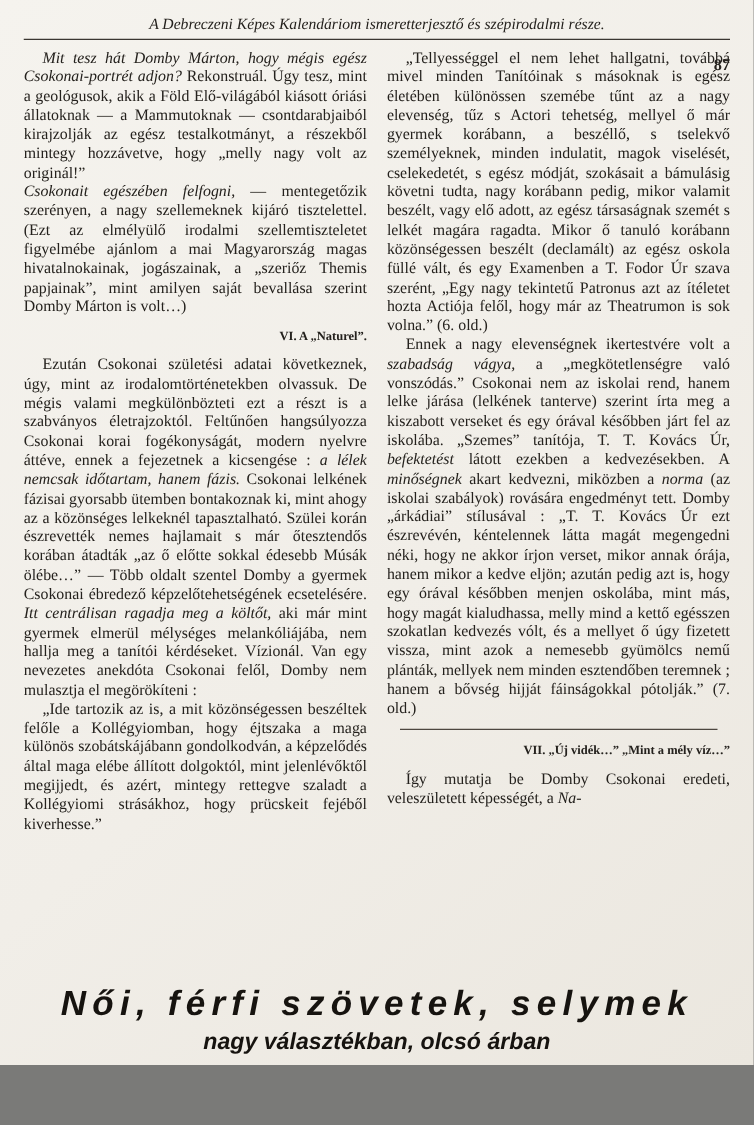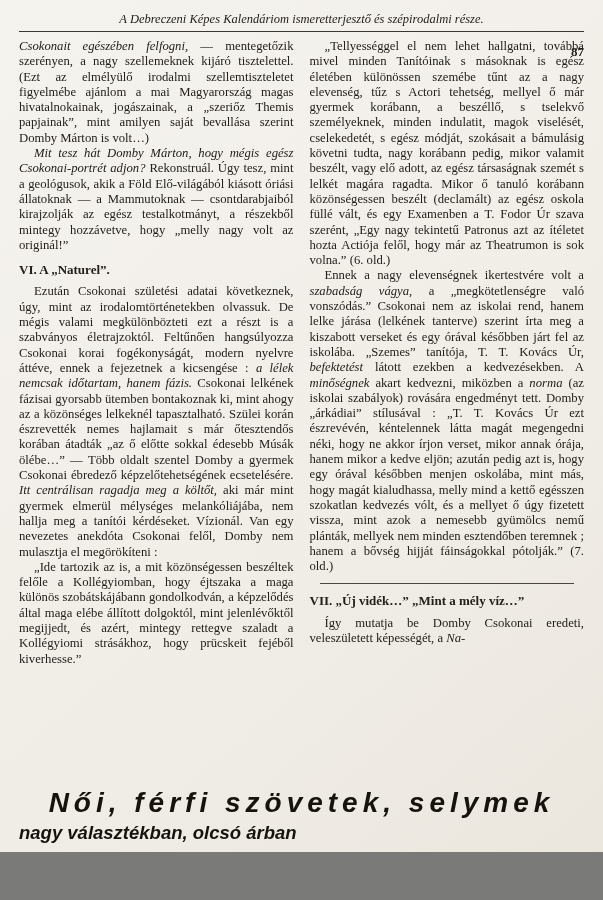--- a/index.html
+++ b/index.html
@@ -10,44 +10,44 @@
     padding:10px 19px 8px;display:flex;flex-direction:column;
     font-family:"Liberation Serif",serif;color:#24211d;overflow:hidden;
   }
   .header{position:relative;flex:0 0 auto;text-align:center;font-style:italic;
     font-size:12.5px;padding:2px 26px 4px;border-bottom:1.5px solid #3a3631;}
   .header .page-num{position:absolute;right:0;top:2px;font-style:normal;font-weight:bold;font-size:13px;margin-top:32px;}
   .columns{flex:1 1 auto;display:flex;gap:16px;padding-top:7px;overflow:hidden;}
   .col{flex:1;min-width:0;text-align:justify;font-size:12.7px;line-height:15.3px;}
   .para{margin:0;}
   .indent{text-indent:15px;}
-  .heading{text-align:left;font-size:13px;font-weight:700;margin:9px 0 7px;font-style:normal;}
+  .heading{text-align:right;font-size:10px;font-weight:700;margin:9px 0 7px;font-style:normal;}
   .rule{border-top:1px solid #4c463f;margin:9px 10px 1px;}
   i{font-style:italic;}
   .footer-ad{flex:0 0 auto;padding-top:9px;font-family:"Liberation Sans",sans-serif;
     font-weight:700;color:#16130f;font-style:italic;}
   .ad-line1{font-size:28px;letter-spacing:5px;text-align:center;white-space:nowrap;}
-  .ad-line2{display:flex;justify-content:space-between;align-items:baseline;margin-top:3px;}
+  .ad-line2{display:flex;justify-content:center;align-items:baseline;margin-top:3px;}
   .ad-line2 .part{font-size:18.5px;white-space:nowrap;}
   .ad-line2 .brand{font-size:26px;white-space:nowrap;padding:0 6px;}
 </style>
 </head>
 <body>
 
 <div class="page">
 
   <div class="header">
     <span>A Debreczeni Képes Kalendáriom ismeretterjesztő és szépirodalmi része.</span>
     <span class="page-num">87</span>
   </div>
 
   <div class="columns">
     <div class="col">
+        <p class="para indent"><i>Mit tesz hát Domby Márton, hogy mégis egész Csokonai-portrét adjon?</i><span> Rekonstruál. Úgy tesz, mint a geológusok, akik a Föld Elő-világából kiásott óriási állatoknak — a Mammutoknak — csontdarabjaiból kirajzolják az egész testalkotmányt, a részekből mintegy hozzávetve, hogy „melly nagy volt az originál!”</span></p>
         <p class="para"><i>Csokonait egészében felfogni,</i><span> — mentegetőzik szerényen, a nagy szellemeknek kijáró tisztelettel. (Ezt az elmélyülő irodalmi szellemtiszteletet figyelmébe ajánlom a mai Magyarország magas hivatalnokainak, jogászainak, a „szeriőz Themis papjainak”, mint amilyen saját bevallása szerint Domby Márton is volt…)</span></p>
-        <p class="para indent"><i>Mit tesz hát Domby Márton, hogy mégis egész Csokonai-portrét adjon?</i><span> Rekonstruál. Úgy tesz, mint a geológusok, akik a Föld Elő-világából kiásott óriási állatoknak — a Mammutoknak — csontdarabjaiból kirajzolják az egész testalkotmányt, a részekből mintegy hozzávetve, hogy „melly nagy volt az originál!”</span></p>
         <h3 class="heading"><span>VI. A „Naturel”.</span></h3>
         <p class="para indent"><span>Ezután Csokonai születési adatai következnek, úgy, mint az irodalomtörténetekben olvassuk. De mégis valami megkülönbözteti ezt a részt is a szabványos életrajzoktól. Feltűnően hangsúlyozza Csokonai korai fogékonyságát, modern nyelvre áttéve, ennek a fejezetnek a kicsengése : </span><i>a lélek nemcsak időtartam, hanem fázis.</i><span> Csokonai lelkének fázisai gyorsabb ütemben bontakoznak ki, mint ahogy az a közönséges lelkeknél tapasztalható. Szülei korán észrevették nemes hajlamait s már őtesztendős korában átadták „az ő előtte sokkal édesebb Músák ölébe…” — Több oldalt szentel Domby a gyermek Csokonai ébredező képzelőtehetségének ecsetelésére. </span><i>Itt centrálisan ragadja meg a költőt,</i><span> aki már mint gyermek elmerül mélységes melankóliájába, nem hallja meg a tanítói kérdéseket. Vízionál. Van egy nevezetes anekdóta Csokonai felől, Domby nem mulasztja el megörökíteni :</span></p>
         <p class="para indent"><span>„Ide tartozik az is, a mit közönségessen beszéltek felőle a Kollégyiomban, hogy éjtszaka a maga különös szobátskájábann gondolkodván, a képzelődés által maga elébe állított dolgoktól, mint jelenlévőktől megijjedt, és azért, mintegy rettegve szaladt a Kollégyiomi strásákhoz, hogy prücskeit fejéből kiverhesse.”</span></p>
       </div>
     <div class="col">
         <p class="para indent"><span>„Tellyességgel el nem lehet hallgatni, továbbá mivel minden Tanítóinak s másoknak is egész életében különössen szemébe tűnt az a nagy elevenség, tűz s Actori tehetség, mellyel ő már gyermek korábann, a beszéllő, s tselekvő személyeknek, minden indulatit, magok viselését, cselekedetét, s egész módját, szokásait a bámulásig követni tudta, nagy korábann pedig, mikor valamit beszélt, vagy elő adott, az egész társaságnak szemét s lelkét magára ragadta. Mikor ő tanuló korábann közönségessen beszélt (declamált) az egész oskola füllé vált, és egy Examenben a T. Fodor Úr szava szerént, „Egy nagy tekintetű Patronus azt az ítéletet hozta Actiója felől, hogy már az Theatrumon is sok volna.” (6. old.)</span></p>
         <p class="para indent"><span>Ennek a nagy elevenségnek ikertestvére volt a </span><i>szabadság vágya,</i><span> a „megkötetlenségre való vonszódás.” Csokonai nem az iskolai rend, hanem lelke járása (lelkének tanterve) szerint írta meg a kiszabott verseket és egy órával későbben járt fel az iskolába. „Szemes” tanítója, T. T. Kovács Úr, </span><i>befektetést</i><span> látott ezekben a kedvezésekben. A </span><i>minőségnek</i><span> akart kedvezni, miközben a </span><i>norma</i><span> (az iskolai szabályok) rovására engedményt tett. Domby „árkádiai” stílusával : „T. T. Kovács Úr ezt észrevévén, kéntelennek látta magát megengedni néki, hogy ne akkor írjon verset, mikor annak órája, hanem mikor a kedve eljön; azután pedig azt is, hogy egy órával későbben menjen oskolába, mint más, hogy magát kialudhassa, melly mind a kettő egésszen szokatlan kedvezés vólt, és a mellyet ő úgy fizetett vissza, mint azok a nemesebb gyümölcs nemű plánták, mellyek nem minden esztendőben teremnek ; hanem a bővség hijját fáinságokkal pótolják.” (7. old.)</span></p>
         <div class="rule"></div>
         <h3 class="heading"><span>VII. „Új vidék…” „Mint a mély víz…”</span></h3>
         <p class="para indent"><span>Így mutatja be Domby Csokonai eredeti, veleszületett képességét, a </span><i>Na-</i></p>

